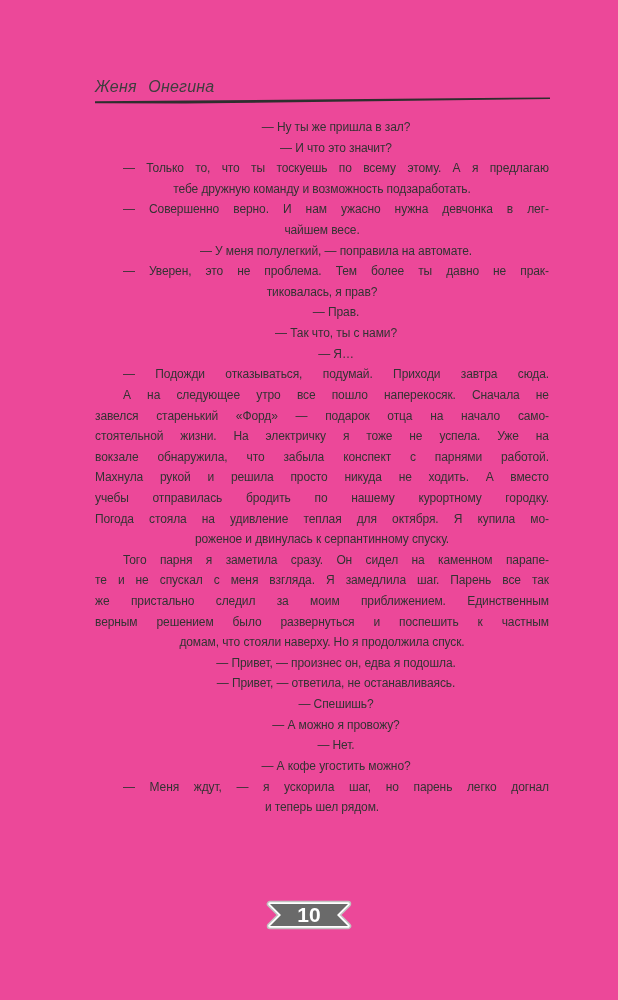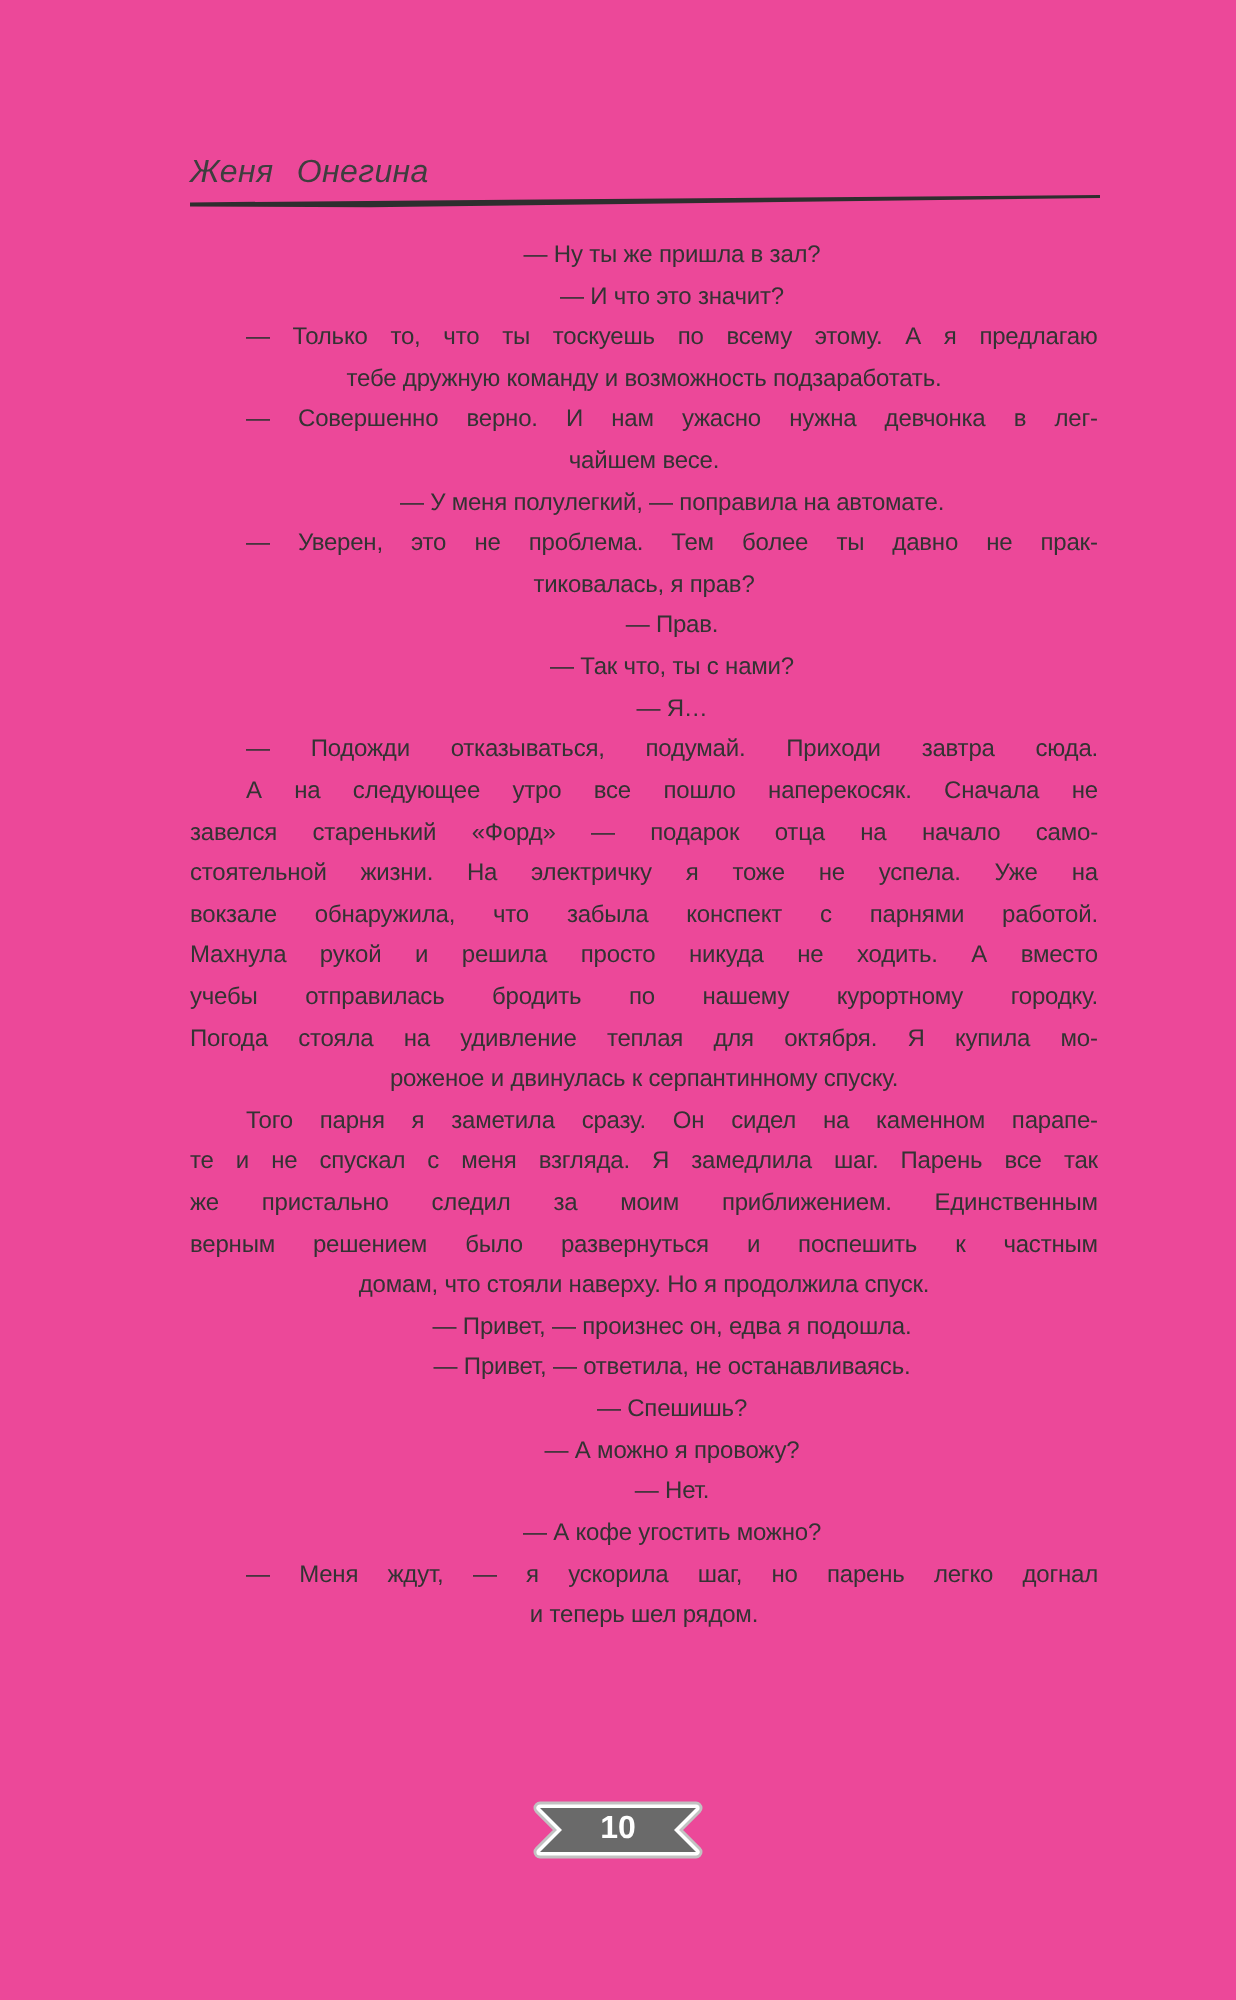--- a/index.html
+++ b/index.html
@@ -63,21 +63,21 @@
   }
   .badge svg { position: absolute; left: 0; top: 0; width: 84px; height: 34px; overflow: visible; }
   .pagenum {
     position: absolute;
     left: 0; top: 0; right: 0; bottom: 0;
     display: flex;
     align-items: center;
     justify-content: center;
     color: #ffffff;
     font-weight: bold;
-    font-size: 16px;
+    font-size: 21px;
     padding-bottom: 1px;
   }
 </style>
 </head>
 <body>
 
 <div class="page">
 
   <div class="running-head">
     <span class="author">Женя Онегина</span>

